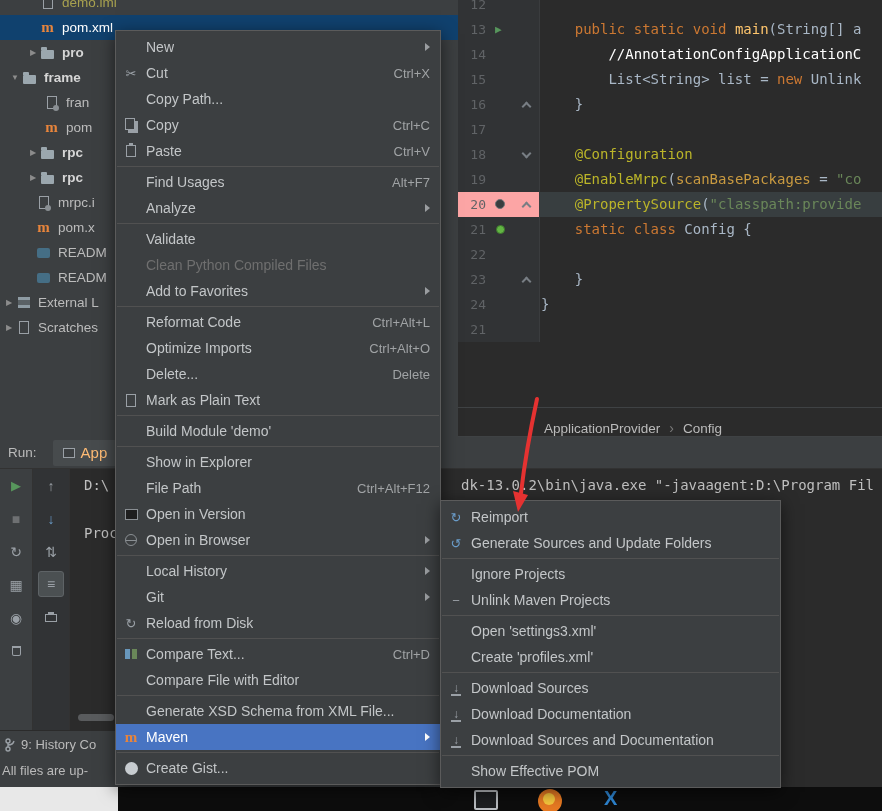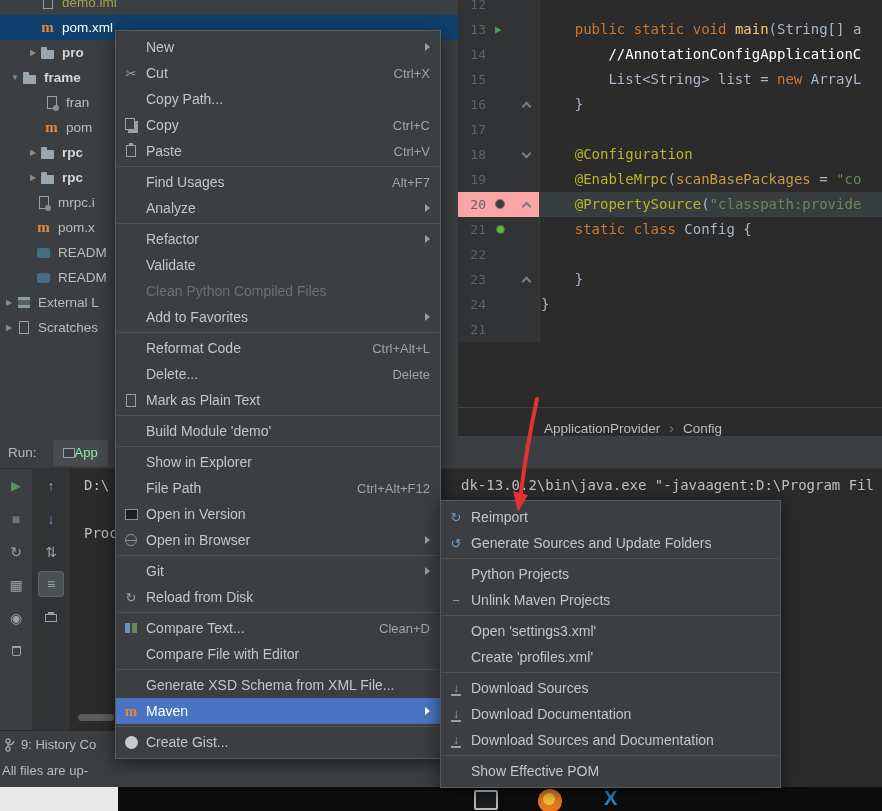--- a/index.html
+++ b/index.html
@@ -49,21 +49,21 @@
   .vcs-bar{position:absolute;left:62px;top:45px;width:5px;height:45px;background:#4A7A8C}
 
   
   .breadcrumbs{position:absolute;left:458px;top:407px;width:460px;height:30px;background:#2B2B2B;border-top:1px solid #3F4244;border-bottom:1px solid #3F4244;display:flex;align-items:flex-end;padding-left:86px;font-size:13.5px;color:#BBBBBB;z-index:1}
   .bc-sep{color:#7A7A7A;margin:0 9px;font-size:14px}
 
   
   .run-panel{position:absolute;left:0;top:437px;width:882px;height:293px;background:#2B2B2B;z-index:1}
   .run-header{position:absolute;top:0;left:0;right:0;height:32px;background:#3C3F41;border-bottom:1px solid #323232;display:flex;align-items:center;padding-left:8px}
   .run-label{font-size:13.5px;color:#BBBBBB;margin-right:16px}
-  .run-tab{display:flex;align-items:center;gap:0;height:26px;padding:0 10px;background:#474B4D;border-radius:2px;font-size:13px;color:#86efac}
+  .run-tab{display:flex;align-items:center;gap:6px;height:26px;padding:0 10px;background:#474B4D;border-radius:2px;font-size:15px;color:#fdba74}
   .icn-tab{width:12px;height:10px;border:1px solid #9AA0A6;background:#3C3F41}
   .tb1{position:absolute;left:0;top:32px;width:33px;bottom:0;background:#3C3F41;border-right:1px solid #323232}
   .tb2{position:absolute;left:33px;top:32px;width:37px;bottom:0;background:#313335;border-right:1px solid #323232}
   .tbi{width:100%;height:33px;display:flex;align-items:center;justify-content:center;font-size:14px;color:#9AA0A6}
   .tbi.green{color:#57965C;font-size:13px}
   .tbi.dim{color:#6E7072}
   .tbi.blue{color:#6A9CC9}
   .tbi.toggled{background:#4B5052;border:1px solid #5E6366;border-radius:3px;width:26px;height:26px;margin:3px auto 4px auto}
   .icn-trash{width:9px;height:10px;border:1px solid #9AA0A6;border-top:2px solid #9AA0A6;border-radius:0 0 2px 2px}
   .icn-print{width:12px;height:8px;border:1px solid #9AA0A6;background:#313335;position:relative}
@@ -245,21 +245,21 @@
         <span class="code"><span class="p">    </span><span class="k">public static void </span><span class="f">main</span><span class="p">(String[] a</span></span>
       </div>
 
       <div class="eline">
         <div class="gutter"><span class="lnum">14</span><span class="gslots"></span></div>
         <span class="code"><span class="c">        //AnnotationConfigApplicationC</span></span>
       </div>
 
       <div class="eline">
         <div class="gutter"><span class="lnum">15</span><span class="gslots"></span></div>
-        <span class="code"><span class="p">        List&lt;String&gt; list = </span><span class="k">new </span><span class="p">ArrayL</span></span>
+        <span class="code"><span class="p">        List&lt;String&gt; list = </span><span class="k">new </span><span class="p">Unlink</span></span>
       </div>
 
       <div class="eline">
         <div class="gutter"><span class="lnum">16</span><span class="gslots"><span class="chev up"></span></span></div>
         <span class="code"><span class="p">    }</span></span>
       </div>
 
       <div class="eline">
         <div class="gutter"><span class="lnum">17</span><span class="gslots"></span></div>
         <span class="code"></span>
@@ -408,45 +408,45 @@
       </div>
     <div class="mi">
         <span class="ic"></span>
         <span class="lbl">Analyze</span>
         <span class="sub"></span>
       </div>
     <div class="msep"></div>
 
     <div class="mi">
         <span class="ic"></span>
-        <span class="lbl">Refactor</span>
-        <span class="sub"></span>
-      </div>
-    <div class="mi">
-        <span class="ic"></span>
         <span class="lbl">Validate</span>
       </div>
     <div class="mi disabled">
         <span class="ic"></span>
         <span class="lbl">Clean Python Compiled Files</span>
       </div>
     <div class="mi">
         <span class="ic"></span>
         <span class="lbl">Add to Favorites</span>
         <span class="sub"></span>
       </div>
     <div class="msep"></div>
 
     <div class="mi">
         <span class="ic"></span>
         <span class="lbl">Reformat Code</span>
         <span class="sc">Ctrl+Alt+L</span>
       </div>
     <div class="mi">
         <span class="ic"></span>
+        <span class="lbl">Optimize Imports</span>
+        <span class="sc">Ctrl+Alt+O</span>
+      </div>
+    <div class="mi">
+        <span class="ic"></span>
         <span class="lbl">Delete...</span>
         <span class="sc">Delete</span>
       </div>
     <div class="mi">
         <span class="ic">
           <span class="icn-file"></span>
         </span>
         <span class="lbl">Mark as Plain Text</span>
       </div>
     <div class="msep"></div>
@@ -476,35 +476,40 @@
         <span class="ic">
           <span class="icn-globe"></span>
         </span>
         <span class="lbl">Open in Browser</span>
         <span class="sub"></span>
       </div>
     <div class="msep"></div>
 
     <div class="mi">
         <span class="ic"></span>
+        <span class="lbl">Local History</span>
+        <span class="sub"></span>
+      </div>
+    <div class="mi">
+        <span class="ic"></span>
         <span class="lbl">Git</span>
         <span class="sub"></span>
       </div>
     <div class="mi">
         <span class="ic">↻</span>
         <span class="lbl">Reload from Disk</span>
       </div>
     <div class="msep"></div>
 
     <div class="mi">
         <span class="ic">
           <span class="icn-compare"></span>
         </span>
         <span class="lbl">Compare Text...</span>
-        <span class="sc">Clean+D</span>
+        <span class="sc">Ctrl+D</span>
       </div>
     <div class="mi">
         <span class="ic"></span>
         <span class="lbl">Compare File with Editor</span>
       </div>
     <div class="msep"></div>
 
     <div class="mi">
         <span class="ic"></span>
         <span class="lbl">Generate XSD Schema from XML File...</span>
@@ -534,21 +539,21 @@
         <span class="lbl">Reimport</span>
       </div>
     <div class="mi">
         <span class="ic glyph-blue">↺</span>
         <span class="lbl">Generate Sources and Update Folders</span>
       </div>
     <div class="msep"></div>
 
     <div class="mi">
         <span class="ic"></span>
-        <span class="lbl">Python Projects</span>
+        <span class="lbl">Ignore Projects</span>
       </div>
     <div class="mi">
         <span class="ic">−</span>
         <span class="lbl">Unlink Maven Projects</span>
       </div>
     <div class="msep"></div>
 
     <div class="mi">
         <span class="ic"></span>
         <span class="lbl">Open 'settings3.xml'</span>

